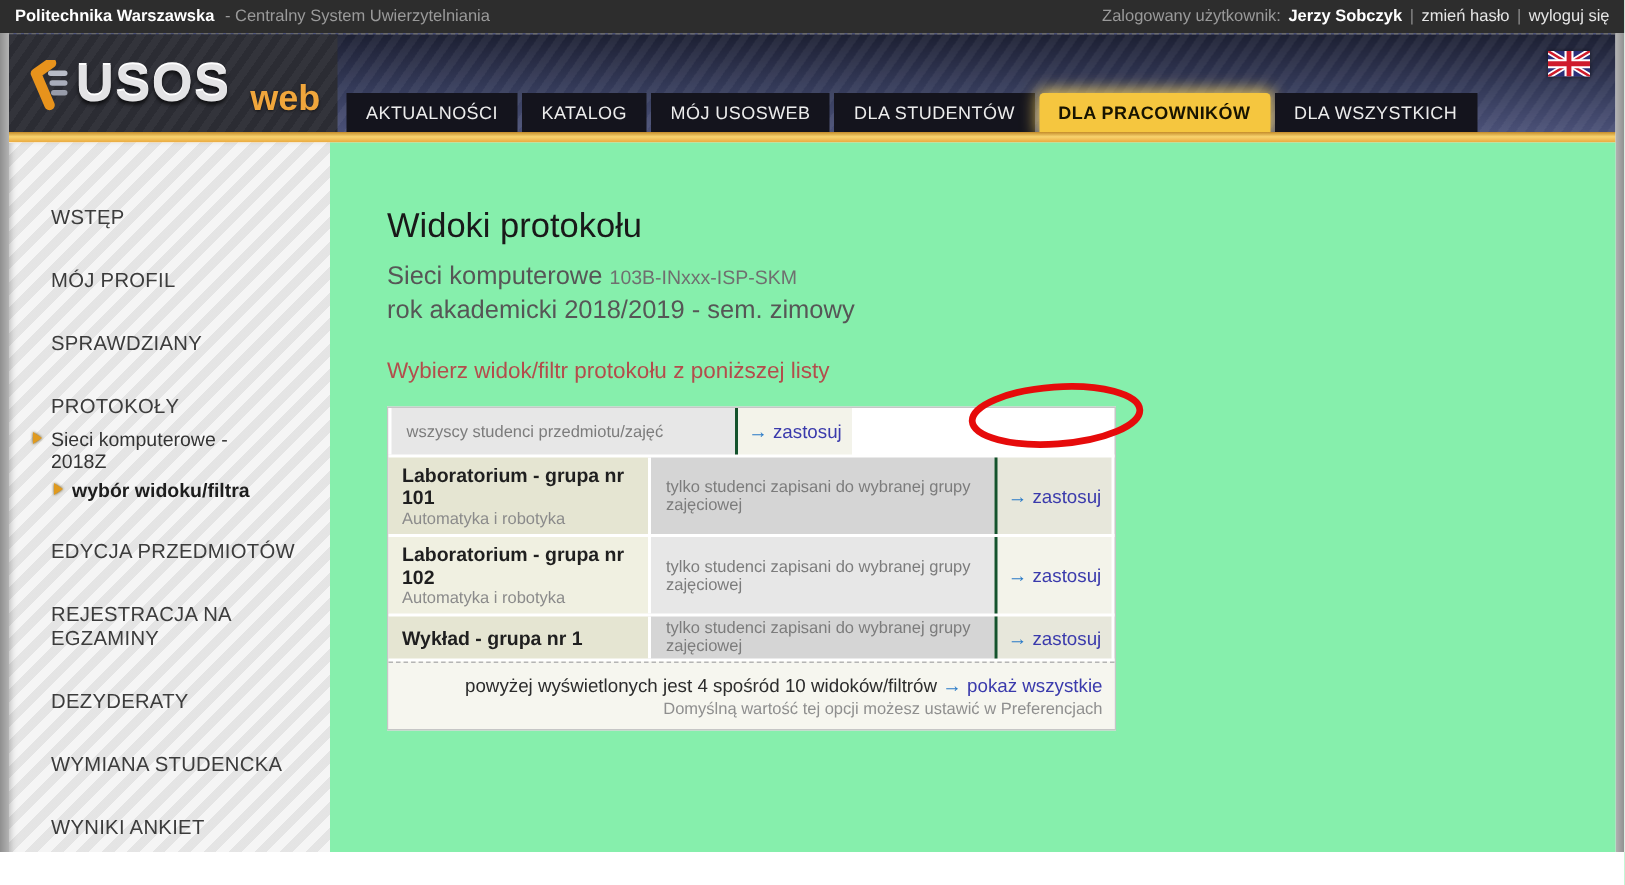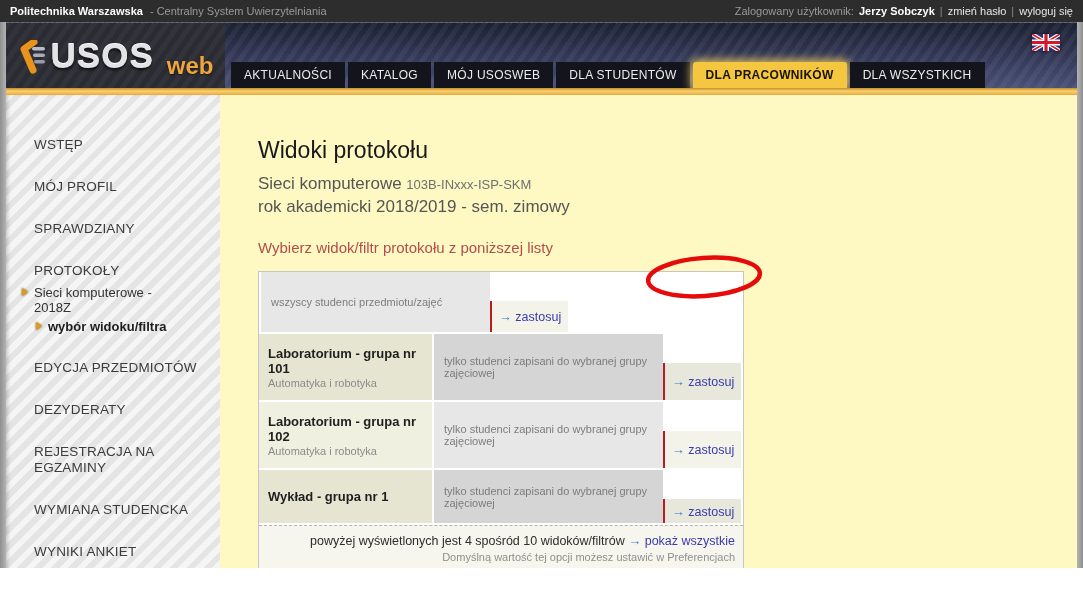--- a/index.html
+++ b/index.html
@@ -54,34 +54,34 @@
             line-height:16px;max-width:166px;cursor:pointer;}
   .nav-item.group{margin-bottom:6px;}
   .nav-sub1{margin:0 6px 2px 16px;font-size:13px;color:#333;line-height:15px;display:flex;cursor:pointer;}
   .nav-sub2{margin:4px 6px 0 30px;font-size:13px;color:#1d1d1d;font-weight:bold;display:flex;cursor:pointer;}
   .nav-sub-wrap{margin-bottom:26px;}
   .tri{flex:0 0 auto;width:0;height:0;border-left:6px solid #e09a1e;border-top:4px solid transparent;
        border-bottom:4px solid transparent;margin:3px 6px 0 0;filter:drop-shadow(0 0 1px #5a4408);}
   .sub1-label{max-width:150px;}
 
   
-  .content{position:absolute;left:220px;top:95px;width:857px;height:489px;background:#fef9c3;
+  .content{position:absolute;left:220px;top:95px;width:857px;height:489px;background:#86efac;
            padding:42px 0 15px 38px;}
   .page-title{font-size:23px;font-weight:400;color:#191919;margin:0 0 9px 0;}
   .sub-line{font-size:17px;color:#565656;line-height:22px;}
   .course-code{font-size:13px;color:#6f6f6f;}
   .prompt{color:#b34d4c;font-size:15px;margin:21px 0 15px 0;}
 
   
   .view-table{width:486px;border:1px solid #c6c6c6;background:#fff;}
   .vrow{display:flex;border-bottom:2px solid #fff;}
   .cell{display:flex;flex-direction:column;justify-content:center;}
   .cell-title{width:173px;padding:4px 4px 4px 9px;}
   .cell-desc{width:231px;border-left:2px solid #fff;padding:2px 4px 2px 10px;font-size:11px;color:#7c7c7c;}
-  .cell-action{width:78px;border-left:2px solid #b91c1c;align-items:center;margin-top:29px;}
+  .cell-action{width:78px;border-left:2px solid #14532d;align-items:center;}
   .rh-1{min-height:31px;} .rh-2{min-height:37px;} .rh-3{min-height:24px;}
   .vrow:nth-child(odd) .cell-title{background:#f0f0e1;}
   .vrow:nth-child(even) .cell-title{background:#e5e5d2;}
   .vrow:nth-child(odd) .cell-desc{background:#e7e7e7;}
   .vrow:nth-child(even) .cell-desc{background:#d5d5d5;}
   .vrow:nth-child(odd) .cell-action{background:#f3f3ea;}
   .vrow:nth-child(even) .cell-action{background:#e7e7db;}
   .row-title{font-size:13px;font-weight:bold;color:#1f1f1f;}
   .row-sub{font-size:11px;color:#8b8b8b;margin-top:1px;}
   .row-sub:empty{display:none;}
@@ -162,22 +162,22 @@
       <div class="nav-sub1">
         <span class="tri"></span>
         <span class="sub1-label">Sieci komputerowe - 2018Z</span>
       </div>
       <div class="nav-sub2">
         <span class="tri"></span>
         <span>wybór widoku/filtra</span>
       </div>
     </div>
     <div class="nav-item">EDYCJA PRZEDMIOTÓW</div>
+    <div class="nav-item">REJESTRACJA NA EGZAMINY</div>
     <div class="nav-item">DEZYDERATY</div>
-    <div class="nav-item">REJESTRACJA NA EGZAMINY</div>
     <div class="nav-item">WYMIANA STUDENCKA</div>
     <div class="nav-item">WYNIKI ANKIET</div>
   </div>
 
   <div class="content">
     <h1 class="page-title">Widoki protokołu</h1>
     <div class="sub-line">
       <span>Sieci komputerowe</span>
       <span class="course-code">103B-INxxx-ISP-SKM</span>
     </div>

